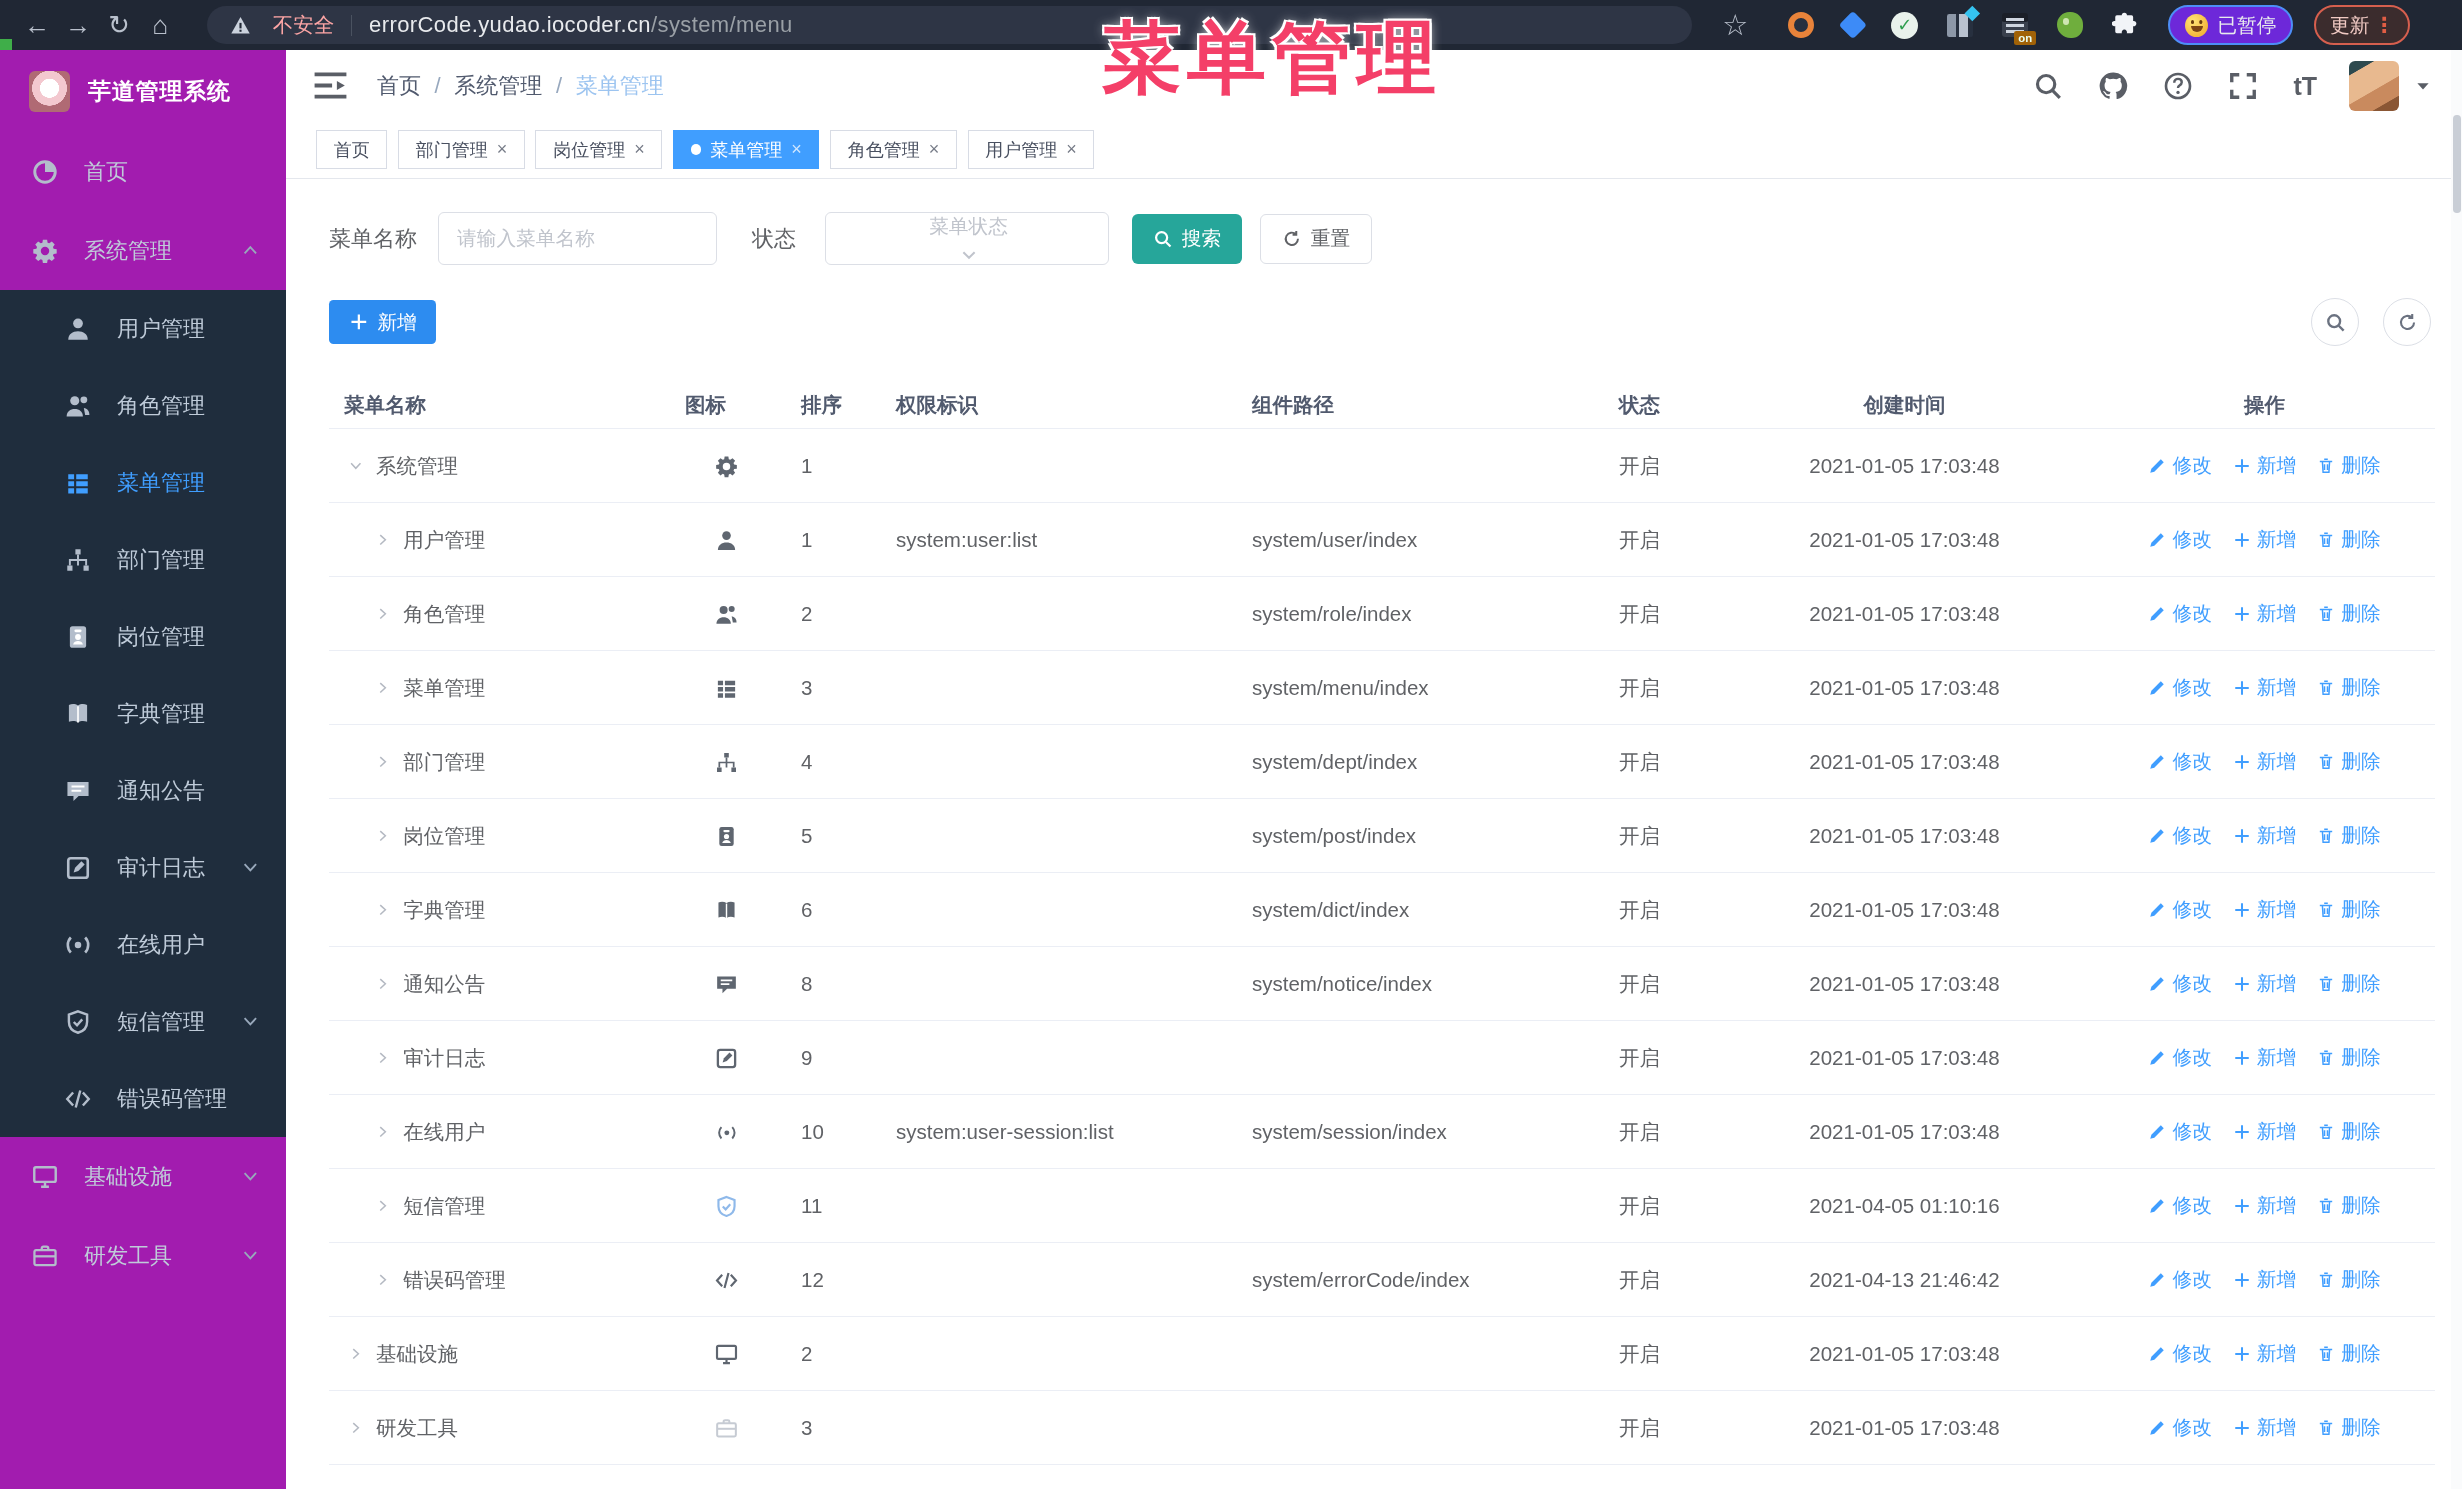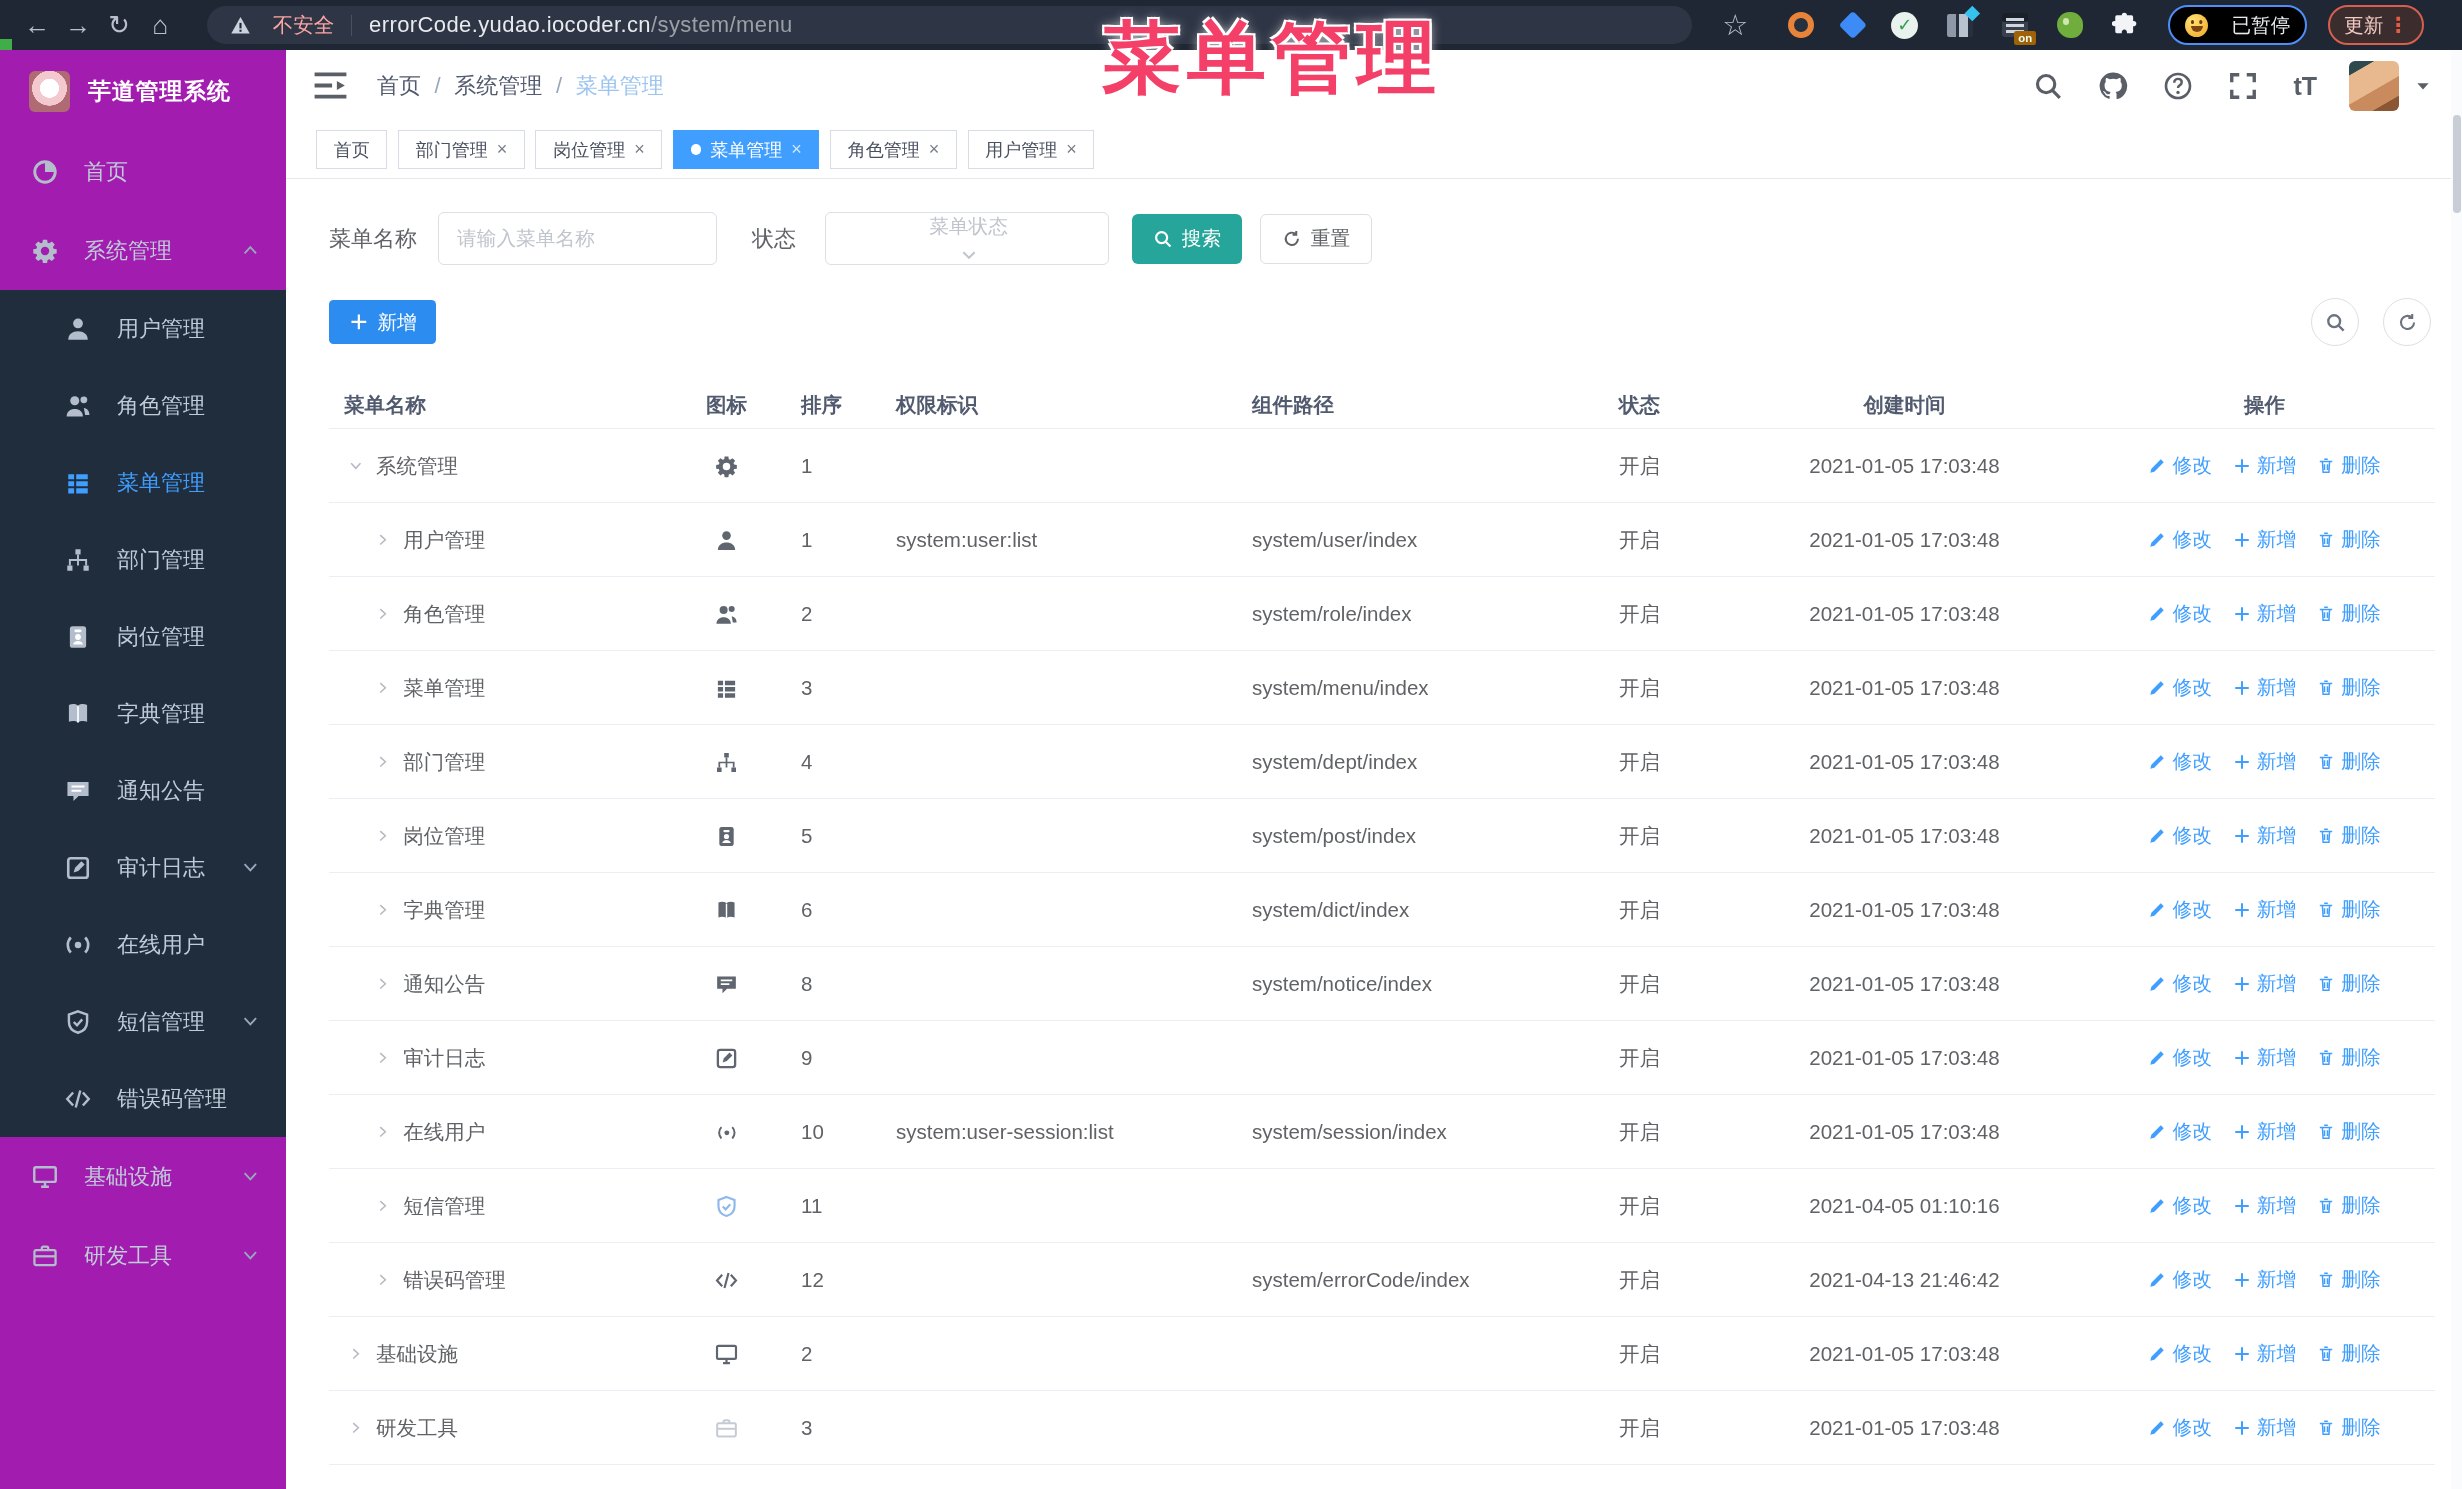--- a/index.html
+++ b/index.html
@@ -28,21 +28,21 @@
   .e4 { width:26px; height:23px; background:linear-gradient(90deg,#8d98a8 0 9px,#27303f 9px 12px,#b9c2cf 12px 21px,#27303f 21px); border-radius:2.3px; }
   .e4::after { content:""; position:absolute; right:-4.5px; top:-6px; width:10.6px; height:10.6px; background:#35c3f0; transform:rotate(45deg); }
   .e5 { width:26px; height:24px; background:#1b1f28; border-radius:3px;
         box-shadow:inset 0 -18px 0 -3px #39404d; }
   .e5::before { content:""; position:absolute; left:3.8px; top:4.5px; width:18px; height:3px; background:#cfd6e0; box-shadow:0 6px 0 #cfd6e0, 0 12px 0 #cfd6e0; }
   .ext-badge { position:absolute; right:-7.6px; bottom:-7.6px; background:#a16207; color:#eafff2; font-size:11.4px; font-weight:bold; padding:0.8px 3.8px; border-radius:2.3px; }
   .e6 { width:26px; height:26px; border-radius:50% 50% 45% 55%; background:#6fae3d; }
   .e6::after { content:""; position:absolute; left:5.3px; top:6px; width:6.8px; height:6.8px; border-radius:50%; background:#cfe6b2; }
   .e7 { width:26px; height:26px; color:#f2f4f8; }
   .e7 svg { width:100%; height:100%; }
-  .paused-pill { margin-left:30px; display:flex; align-items:center; gap:23px; border:2.3px solid #4d8ef7; border-radius:21px; padding:4.5px 15px; background:#000000; }
+  .paused-pill { margin-left:30px; display:flex; align-items:center; gap:9px; border:2.3px solid #4d8ef7; border-radius:21px; padding:4.5px 15px; background:#6d28d9; }
   .emoji-face { width:23px; height:23px; border-radius:50%; background:radial-gradient(circle at 35% 30%,#ffe477,#f5b73c 70%); position:relative; }
   .emoji-face::before { content:""; position:absolute; left:5.3px; top:6.8px; width:3.8px; height:3.8px; border-radius:50%; background:#6b3c0e; box-shadow:8.3px 0 0 #6b3c0e; }
   .emoji-face::after { content:""; position:absolute; left:5.3px; top:12px; width:12px; height:6px; border-radius:0 0 12px 12px; background:#7e4513; }
   .paused-pill span.lbl { color:#e8eaed; font-size:19.7px; }
   .update-pill { margin-left:21px; display:flex; align-items:center; gap:4px; border:2.3px solid #d65f4e; border-radius:21px; padding:4.5px 13.6px; background:#3b2c2d; }
   .update-pill .lbl { color:#f0c9c3; font-size:19.7px; }
   .update-pill .vdots { color:#e05d44; font-size:21px; font-weight:bold; }
   .rec-dot { position:absolute; left:0; bottom:0; width:12px; height:10.6px; background:#3fae49; }
 
   
@@ -110,21 +110,21 @@
   .thead { height:48px; border-bottom:1.5px solid #ebeef5; }
   .th { font-size:20.5px; font-weight:bold; color:#515a6e; }
   .tr { height:74px; border-bottom:1.5px solid #ebeef5; }
   .td { font-size:20.5px; color:#606266; }
   .c0 { display:flex; align-items:center; }
   .c0.lvl0 { padding-left:19.7px; }
   .c0.lvl1 { padding-left:47px; }
   .th.c0 { padding-left:15px; }
   .tree-arrow { width:13.6px; height:13.6px; color:#b4b9c2; margin-right:13.6px; flex:none; cursor:pointer; }
   .c1 { text-align:center; }
-  .th.c1 { text-align:center; }
+  .th.c1 { text-align:left; }
   .tbl-icon { width:23px; height:23px; color:#5f6670; display:inline-block; vertical-align:middle; }
   .tbl-icon.icon-shield { color:#8fb9ea; }
   .tbl-icon.icon-toolbox { color:#c6cbd3; }
   .tbl-icon.icon-online { width:19.7px; height:19.7px; }
   .c2, .th.c2 { padding-left:33px; }
   .c3, .th.c3 { padding-left:30px; }
   .c4, .th.c4 { padding-left:15px; }
   .c5, .th.c5 { padding-left:33px; }
   .c6, .th.c6 { text-align:center; }
   .c7 { display:flex; justify-content:center; gap:21px; }

